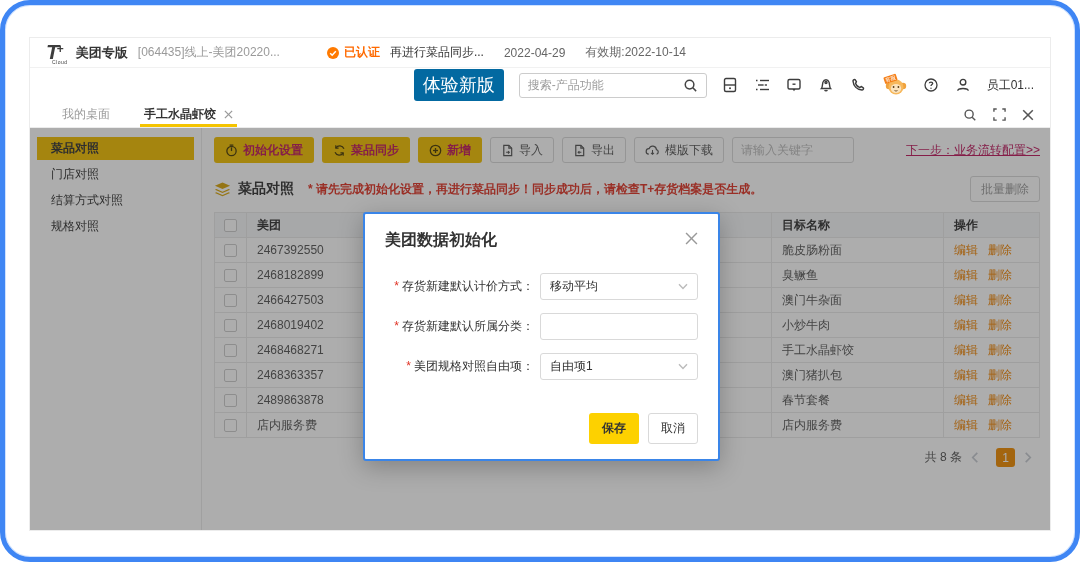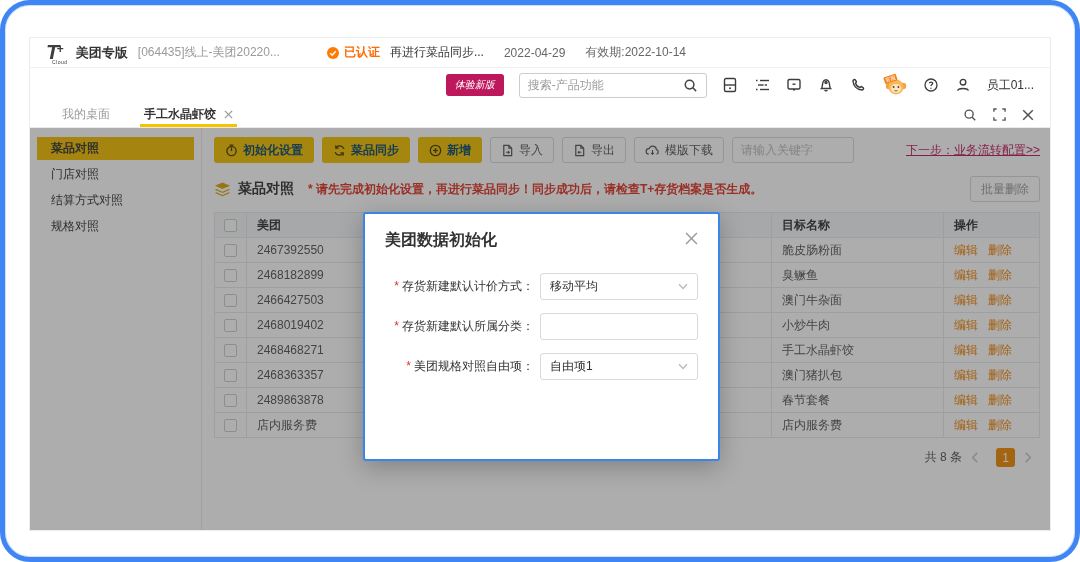--- a/index.html
+++ b/index.html
@@ -21,22 +21,22 @@
   .product-name { font-weight: bold; font-size: 13px; color: #333; }
   .account-code { color: #9a9a9a; }
   .cert { display: flex; align-items: center; gap: 4px; margin-left: 36px; }
   .cert-text { color: #ff6a00; font-weight: bold; }
   .company { color: #333; }
   .topdate { color: #666; margin-left: 10px; }
 
   
   .header { height: 34px; display: flex; align-items: center; justify-content: flex-end;
     gap: 15px; padding: 0 16px; }
-  .try-new { background: #be185d; color: #fff; border: none; border-radius: 3px;
-    padding: 4px 9px; font-size: 10px; cursor: pointer; font-style: italic; }
+  .try-new { background: #0369a1; color: #fff; border: none; border-radius: 3px;
+    padding: 4px 9px; font-size: 18px; cursor: pointer; }
   .searchbox { width: 188px; height: 25px; border: 1px solid #ccc; border-radius: 3px;
     display: flex; align-items: center; padding: 0 8px; gap: 6px; background: #fff; }
   .searchbox input { border: none; outline: none; flex: 1; font-size: 12px; color: #333;
     font-family: "Liberation Sans", sans-serif; min-width: 0; }
   .searchbox input::placeholder { color: #9b9b9b; }
   .hicon { width: 17px; height: 17px; display: inline-flex; align-items: center; justify-content: center; cursor: pointer; }
   .username { color: #333; white-space: nowrap; }
 
   
   .tabbar { height: 26px; display: flex; align-items: stretch; padding-left: 30px; position: relative;
@@ -55,21 +55,21 @@
   .overlay { position: absolute; inset: 0; background: rgba(40,40,40,0.38); z-index: 5; }
 
   .sidebar { width: 172px; border-right: 1px solid #ebebeb; padding-top: 6px; flex: none; }
   .side-item { height: 23px; line-height: 23px; padding-left: 14px; margin: 3px 7px; color: #333; cursor: pointer; }
   .side-item.active { background: #f2bf00; font-weight: bold; }
 
   .main { flex: 1; padding: 9px 10px 0 12px; min-width: 0; }
   .toolbar { display: flex; align-items: center; gap: 8px; }
   .btn { height: 26px; display: inline-flex; align-items: center; gap: 5px; padding: 0 10px;
     border-radius: 3px; font-size: 12px; cursor: pointer; border: 1px solid transparent; white-space: nowrap; }
-  .btn-yellow { background: #f2c100; color: #0c4a6e; font-weight: bold; }
+  .btn-yellow { background: #f2c100; color: #be185d; font-weight: bold; }
   .btn-white { background: #fff; border-color: #d9d9d9; color: #555; }
   .keyword { width: 122px; height: 26px; border: 1px solid #d9d9d9; border-radius: 3px; padding: 0 8px;
     font-size: 12px; color: #333; outline: none; font-family: "Liberation Sans", sans-serif; }
   .keyword::placeholder { color: #bbb; }
   .next-link { margin-left: auto; color: #be185d; font-weight: normal; text-decoration: underline;
     cursor: pointer; white-space: nowrap; }
 
   .section-row { display: flex; align-items: center; margin: 13px 0 10px; }
   .section-title { font-size: 14px; font-weight: bold; margin-left: 7px; }
   .section-notice { color: #e03426; font-weight: bold; margin-left: 14px; }
@@ -505,15 +505,19 @@
         <div class="control select">
           <span>自由项1</span>
           <span>
             <svg width="10" height="7" viewBox="0 0 10 7" fill="none" stroke="#bbb" stroke-width="1.4">
                 <path d="M1 1.2 L5 5.4 L9 1.2"></path>
               </svg>
           </span>
         </div>
       </div>
     </div>
+    <div class="modal-foot">
+      <button class="btn-save">保存</button>
+      <button class="btn-cancel">取消</button>
+    </div>
   </div>
 
 </div>
 
 </body></html>

